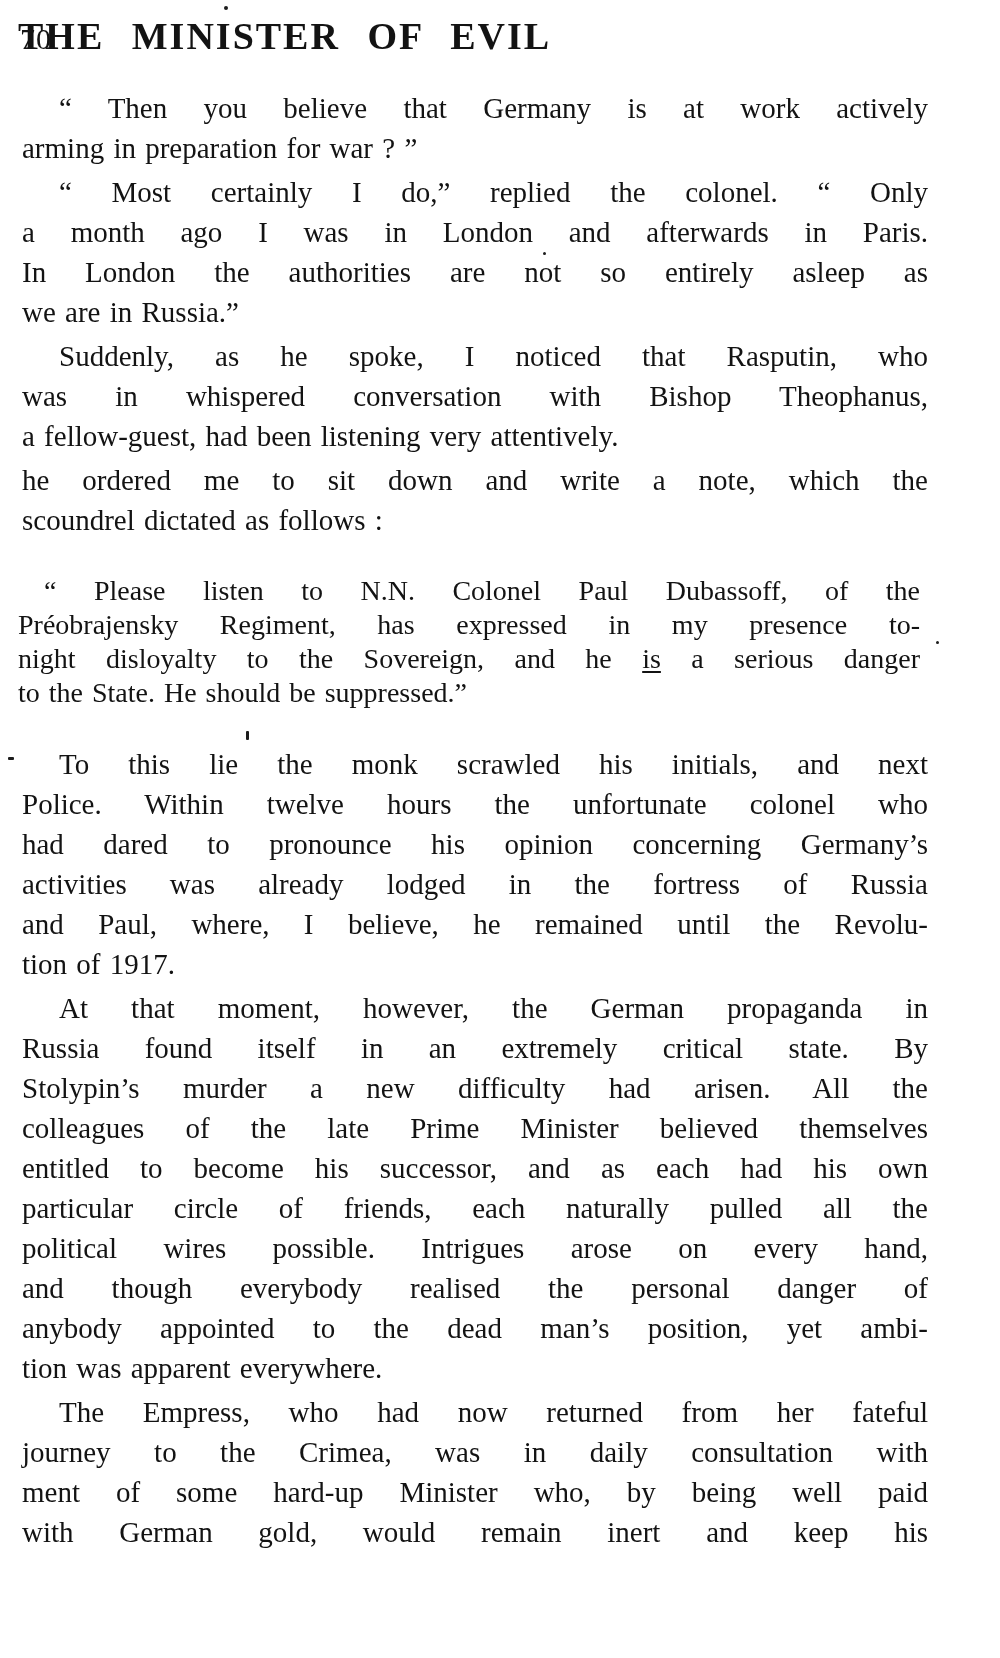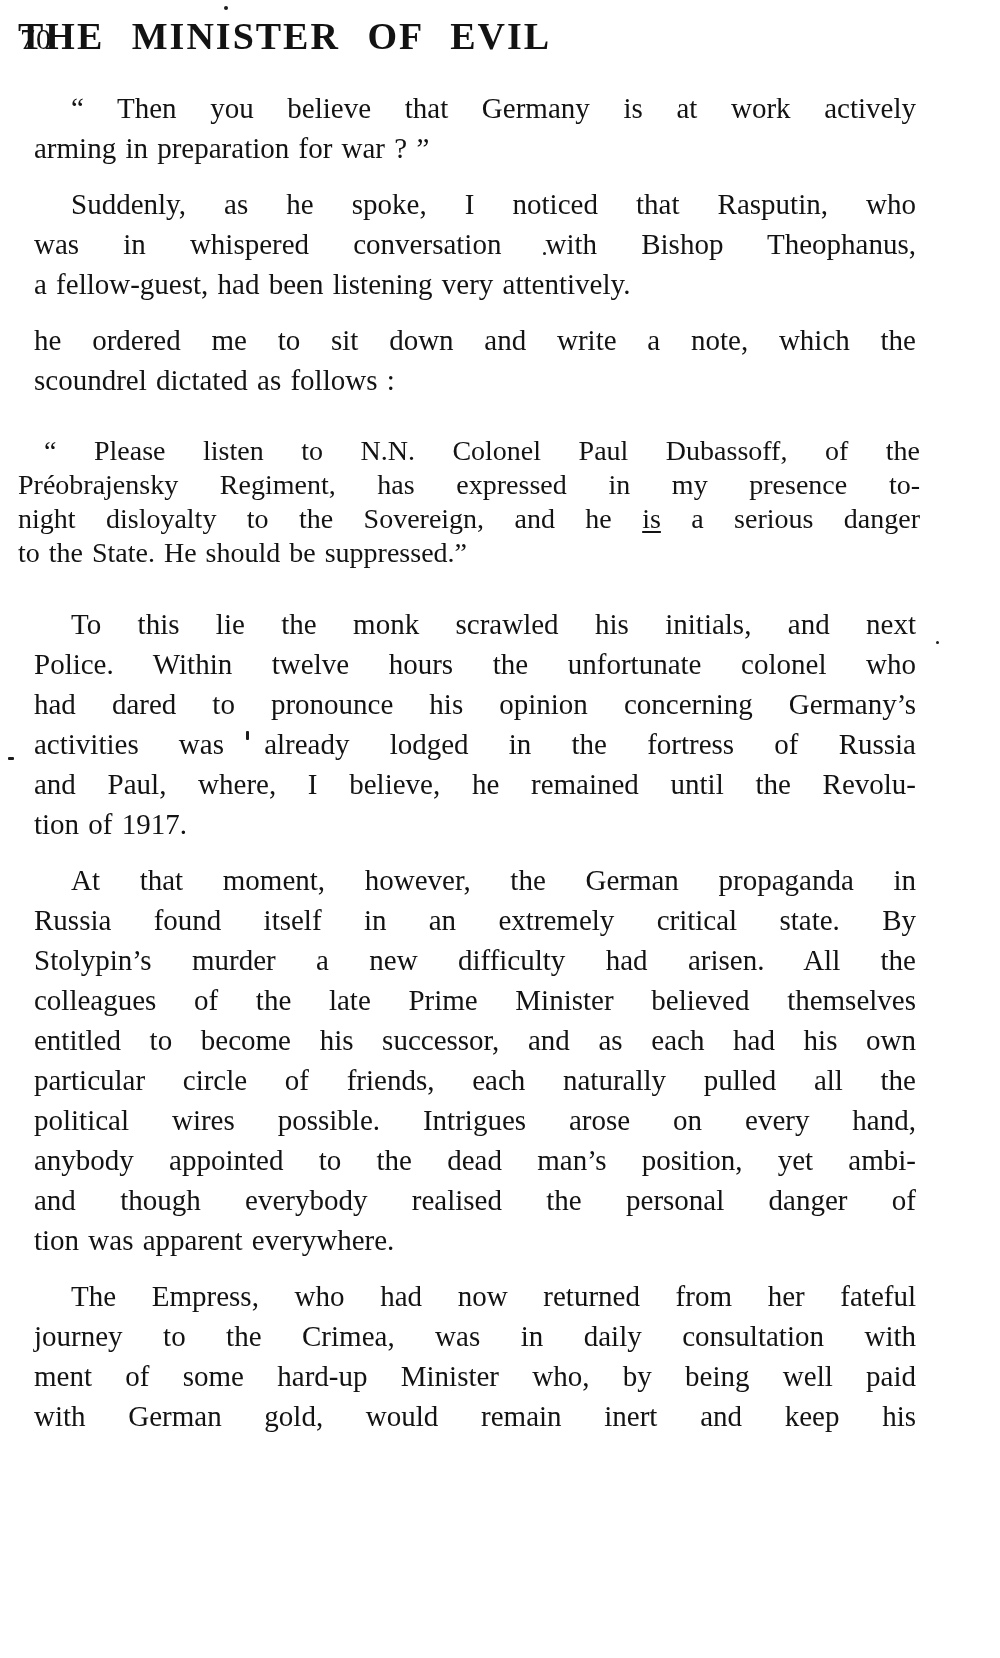--- a/index.html
+++ b/index.html
@@ -32,21 +32,21 @@
   }
   .title {
     font-size: 38px;
     font-weight: bold;
     letter-spacing: 2px;
     word-spacing: 16px;
     white-space: nowrap;
     font-family: Liberation Serif, serif;
   }
   .bodytext { margin-top: 26px; }
-  .para { margin: 16px; }
+  .para { margin: 4px; }
   .para.body { font-size: 29px; line-height: 40px; }
   .para.quote { font-size: 28px; line-height: 34px; margin: 34px 12px 34px 0; }
   .line {
     text-align: justify;
     text-align-last: justify;
     word-spacing: 2px;
   }
   .line.noj { text-align-last: left; }
   .para.body .line.first { padding-left: 37px; }
   .para.quote .line.first { padding-left: 26px; }
@@ -65,20 +65,26 @@
     <div class="header">
       <span class="pagenum">70</span>
       <div class="title">THE MINISTER OF EVIL</div>
     </div>
     <div class="bodytext">
         <div class="para body">
           <div class="line first">“ Then you believe that Germany is at work actively</div>
           <div class="line noj">arming in preparation for war ? ”</div>
         </div>
         <div class="para body">
+          <div class="line first">“ Most certainly I do,” replied the colonel.  “ Only</div>
+          <div class="line">a month ago I was in London and afterwards in Paris.</div>
+          <div class="line">In London the authorities are not so entirely asleep as</div>
+          <div class="line noj">we are in Russia.”</div>
+        </div>
+        <div class="para body">
           <div class="line first">Suddenly, as he spoke, I noticed that Rasputin, who</div>
           <div class="line">was in whispered conversation with Bishop Theophanus,</div>
           <div class="line noj">a fellow-guest, had been listening very attentively.</div>
         </div>
         <div class="para body">
           <div class="line">he ordered me to sit down and write a note, which the</div>
           <div class="line noj">scoundrel dictated as follows :</div>
         </div>
         <div class="para quote">
           <div class="line first">“ Please listen to N.N. Colonel Paul Dubassoff, of the</div>
@@ -95,22 +101,22 @@
           <div class="line noj">tion of 1917.</div>
         </div>
         <div class="para body">
           <div class="line first">At that moment, however, the German propaganda in</div>
           <div class="line">Russia found itself in an extremely critical state.  By</div>
           <div class="line">Stolypin’s murder a new difficulty had arisen.  All the</div>
           <div class="line">colleagues of the late Prime Minister believed themselves</div>
           <div class="line">entitled to become his successor, and as each had his own</div>
           <div class="line">particular circle of friends, each naturally pulled all the</div>
           <div class="line">political wires possible.  Intrigues arose on every hand,</div>
+          <div class="line">and though everybody realised the personal danger of</div>
           <div class="line">anybody appointed to the dead man’s position, yet ambi-</div>
-          <div class="line">and though everybody realised the personal danger of</div>
           <div class="line noj">tion was apparent everywhere.</div>
         </div>
         <div class="para body">
           <div class="line first">The Empress, who had now returned from her fateful</div>
           <div class="line">journey to the Crimea, was in daily consultation with</div>
           <div class="line">ment of some hard-up Minister who, by being well paid</div>
           <div class="line">with German gold, would remain inert and keep his</div>
         </div>
       </div>
   </div>

